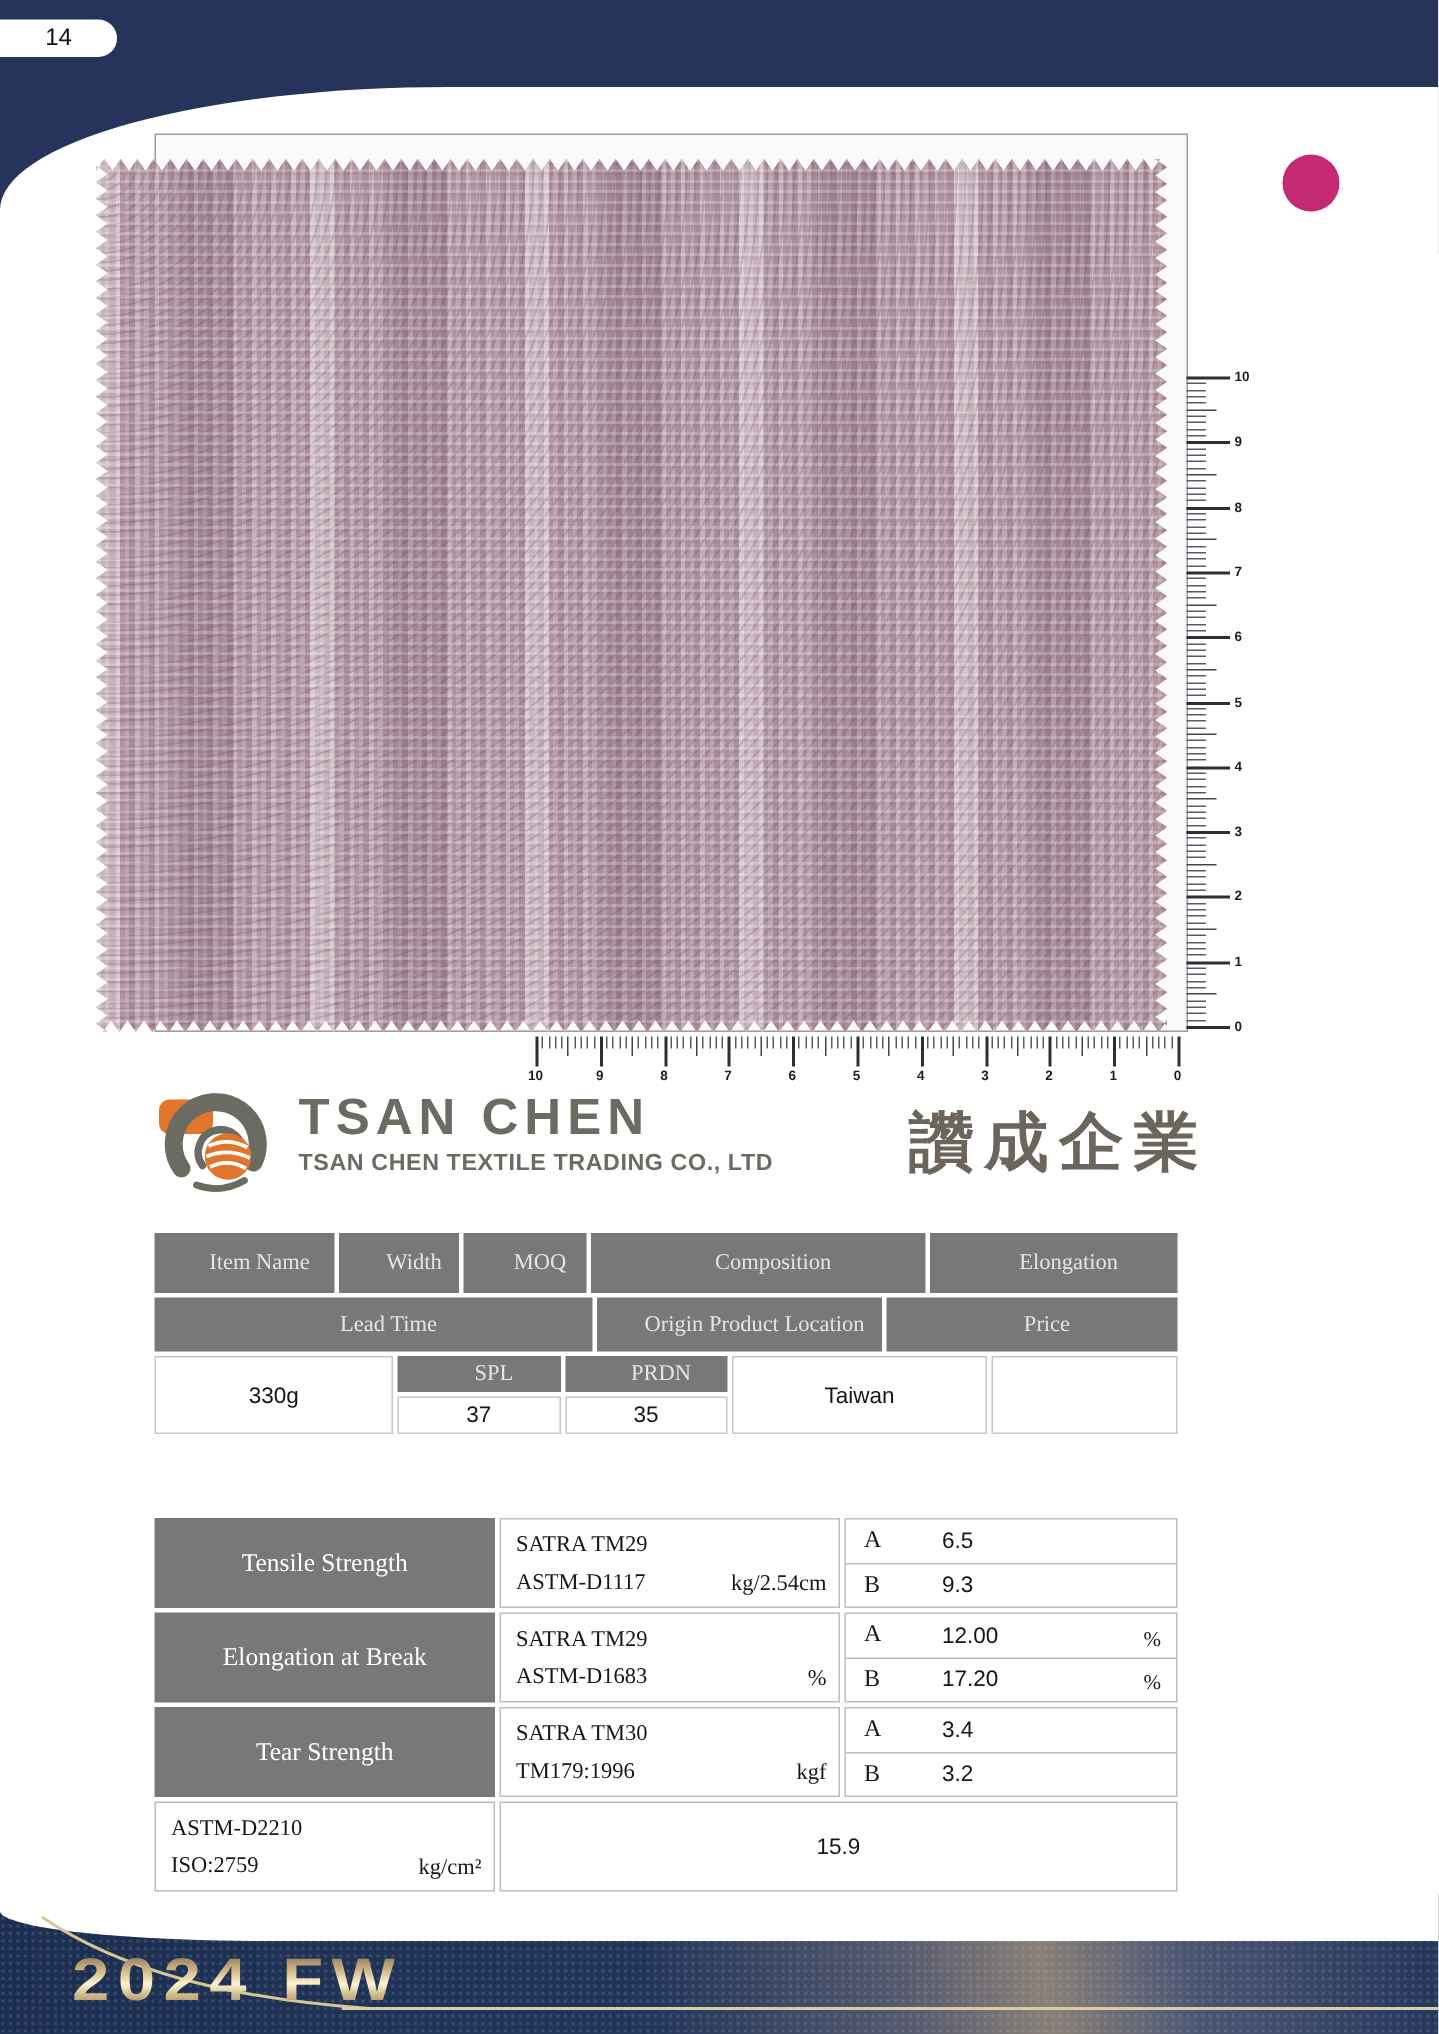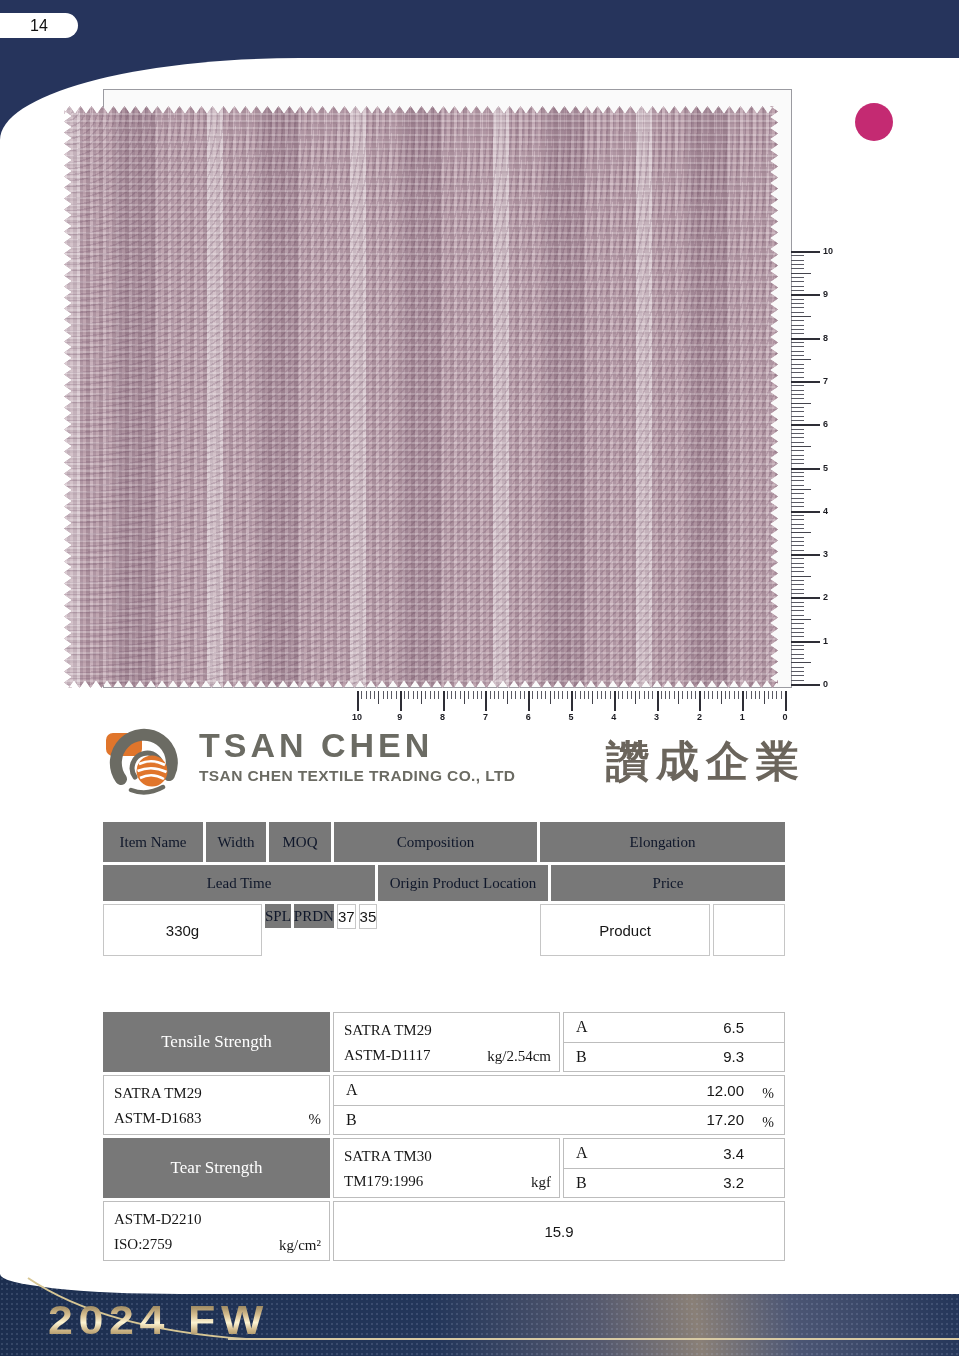--- a/index.html
+++ b/index.html
@@ -62,50 +62,50 @@
   .brand{position:absolute;left:105px;top:724px;z-index:2;display:flex;align-items:flex-start;}
   .brand-text{margin-left:14px;color:#6b6b63;}
   .brand-name{font-size:34px;font-weight:bold;letter-spacing:4px;line-height:1.05;margin-top:4px;}
   .brand-sub{font-size:15.5px;font-weight:bold;letter-spacing:0.4px;margin-top:3px;}
   .brand-cjk{position:absolute;left:606px;top:733px;z-index:2;font-size:43px;font-weight:bold;
     letter-spacing:7px;color:#6b655c;font-family:"DejaVu Sans",sans-serif;}
 
   
   .tbl{position:absolute;left:103px;width:682px;z-index:2;font-size:15px;color:#161616;}
   .row{display:flex;gap:3px;}
-  .hcell{background:#787878;color:#0f172a;display:flex;align-items:center;justify-content:center;
-    font-family:"Liberation Serif",serif;font-size:15px;}
+  .hcell{background:#787878;color:#e5e5e5;display:flex;align-items:center;justify-content:center;
+    font-family:"Liberation Serif",serif;font-size:15px;padding-left:20px;}
   .wcell{background:#fff;border:1px solid #c6c6c6;display:flex;align-items:center;justify-content:center;box-sizing:border-box;}
   #specTable{top:822px;}
   .r1{height:40px;margin-bottom:3px;}
   .r2{height:51px;margin-bottom:3px;}
   .r3{height:36px;margin-bottom:3px;}
   .c-item{width:100px;}.c-width{width:60px;}.c-moq{width:62px;}.c-comp{width:203px;}.c-treat{flex:1;}
   .c-weight{width:159px;}.c-lead{width:272px;}.c-origin{width:170px;}.c-price{flex:1;}
-  .leadwrap{width:272px;display:flex;flex-direction:row;gap:3px;}
+  .leadwrap{width:220px;display:flex;flex-direction:column;gap:3px;}
   .leadrow{display:flex;gap:3px;}
   .lead-h{height:24px;flex:1;}
   .lead-v{height:25px;flex:1;}
   .r45{height:52px;margin-bottom:2px;}
   .c45{height:52px;}
 
   #strengthTable{top:1012px;}
   .srow{display:flex;gap:3px;height:60px;margin-bottom:3px;}
   .slabel{width:227px;background:#787878;color:#fff;display:flex;align-items:center;justify-content:center;
     font-family:"Liberation Serif",serif;font-size:17px;}
   .smethod{width:227px;background:#fff;border:1px solid #bdbdbd;box-sizing:border-box;position:relative;
     font-family:"Liberation Serif",serif;font-size:15px;padding:7px 8px 4px 10px;}
   .smethod .m1{margin-top:2px;}
   .smethod .m2{margin-top:8px;}
   .sunit{position:absolute;right:8px;bottom:6px;font-family:"Liberation Serif",serif;}
   .sab{flex:1;background:#fff;border:1px solid #bdbdbd;box-sizing:border-box;display:flex;flex-direction:column;}
   .subrow{flex:1;display:flex;align-items:center;position:relative;}
   .subrow + .subrow{border-top:1px solid #bdbdbd;}
   .sletter{width:52px;padding-left:12px;font-family:"Liberation Serif",serif;font-size:16px;}
-  .sval{flex:1;text-align:right;font-size:15px;margin-right:40px;}
+  .sval{flex:1;text-align:left;font-size:15px;margin-right:40px;}
   .spct{position:absolute;right:10px;bottom:3px;font-family:"Liberation Serif",serif;font-size:14px;}
   .ssingle{flex:1;display:flex;align-items:center;justify-content:center;font-size:15px;}
 </style>
 </head>
 <body>
 
 <div id="page">
 
   <div class="bg-top"></div>
   <div class="bg-bottom"></div>
@@ -386,21 +386,21 @@
       <div class="leadwrap">
         <div class="leadrow">
           <div class="hcell lead-h">SPL</div>
           <div class="hcell lead-h">PRDN</div>
         </div>
         <div class="leadrow">
           <div class="wcell lead-v">37</div>
           <div class="wcell lead-v">35</div>
         </div>
       </div>
-      <div class="wcell c-origin c45">Product</div>
+      <div class="wcell c-origin c45">Taiwan</div>
       <div class="wcell c-price c45"></div>
     </div>
   </div>
 
   <div class="tbl" id="strengthTable">
 
     <div class="srow">
       <div class="slabel">Tensile Strength</div>
       <div class="smethod">
         <div class="m1">SATRA TM29</div>
@@ -413,20 +413,21 @@
           <span class="sval">6.5</span>
         </div>
         <div class="subrow">
           <span class="sletter">B</span>
           <span class="sval">9.3</span>
         </div>
       </div>
     </div>
 
     <div class="srow">
+      <div class="slabel">Elongation at Break</div>
       <div class="smethod">
         <div class="m1">SATRA TM29</div>
         <div class="m2">ASTM-D1683</div>
         <div class="sunit">%</div>
       </div>
       <div class="sab">
         <div class="subrow">
           <span class="sletter">A</span>
           <span class="sval">12.00</span>
           <span class="spct">%</span>

